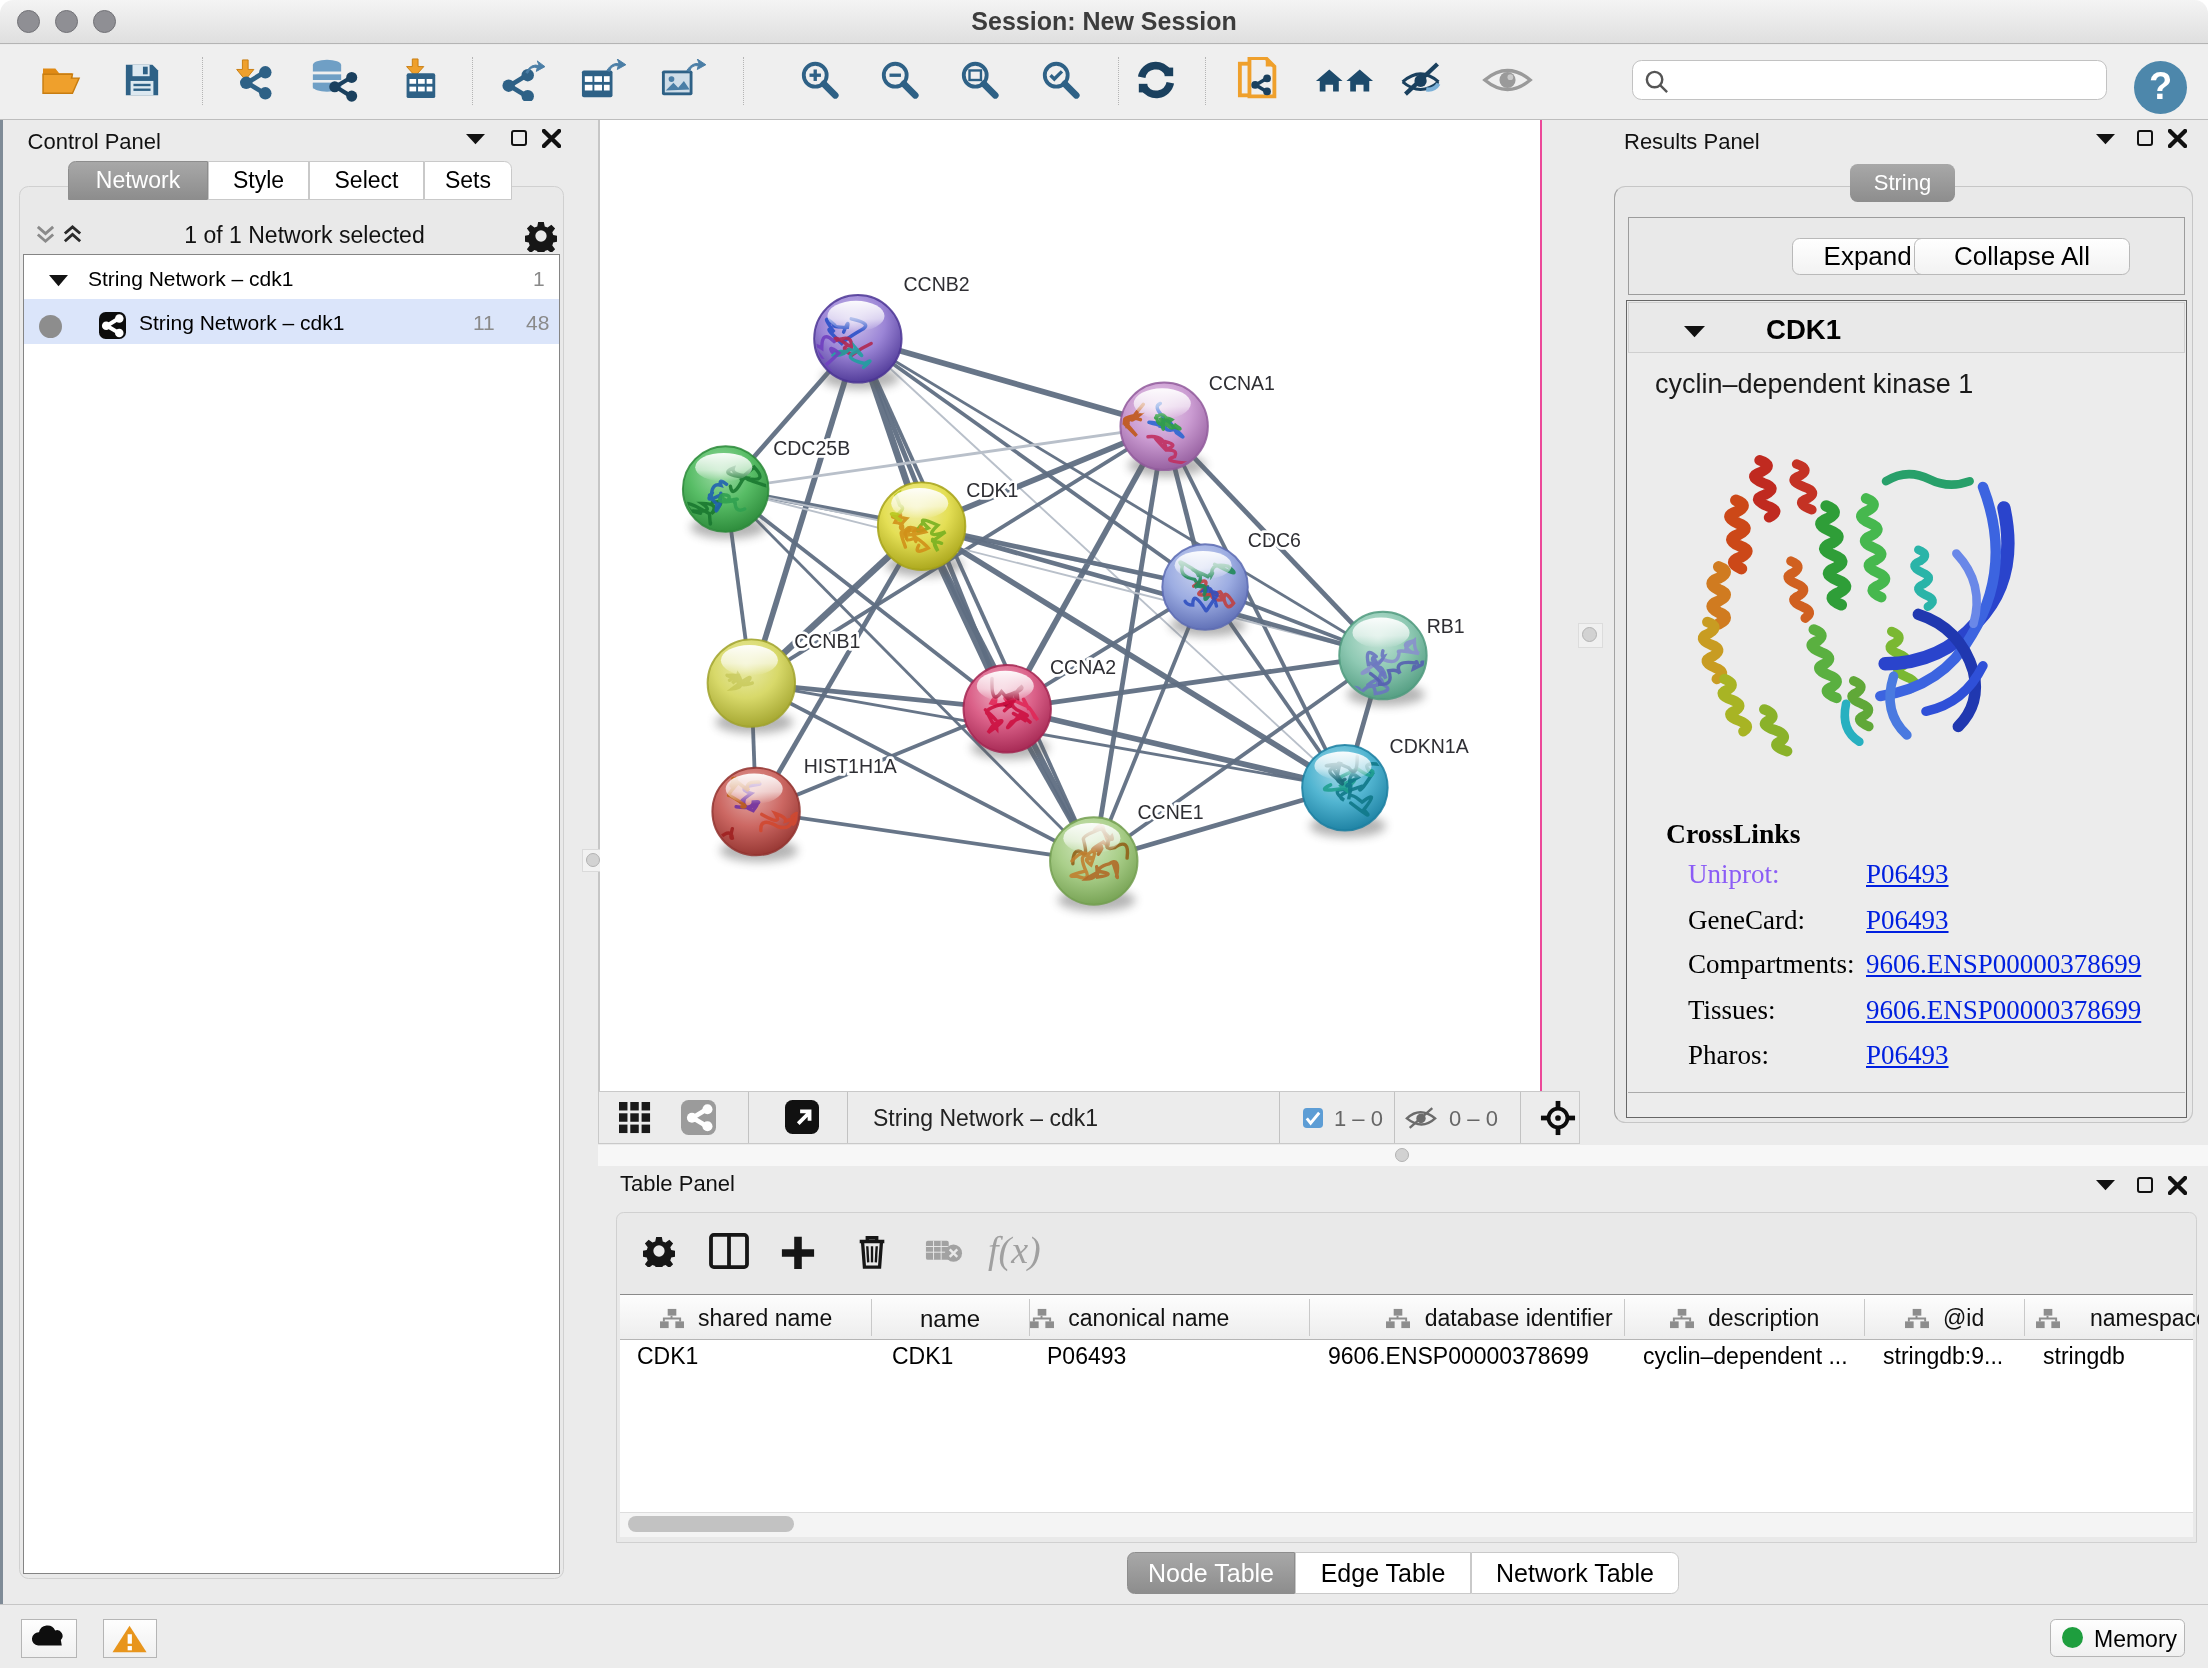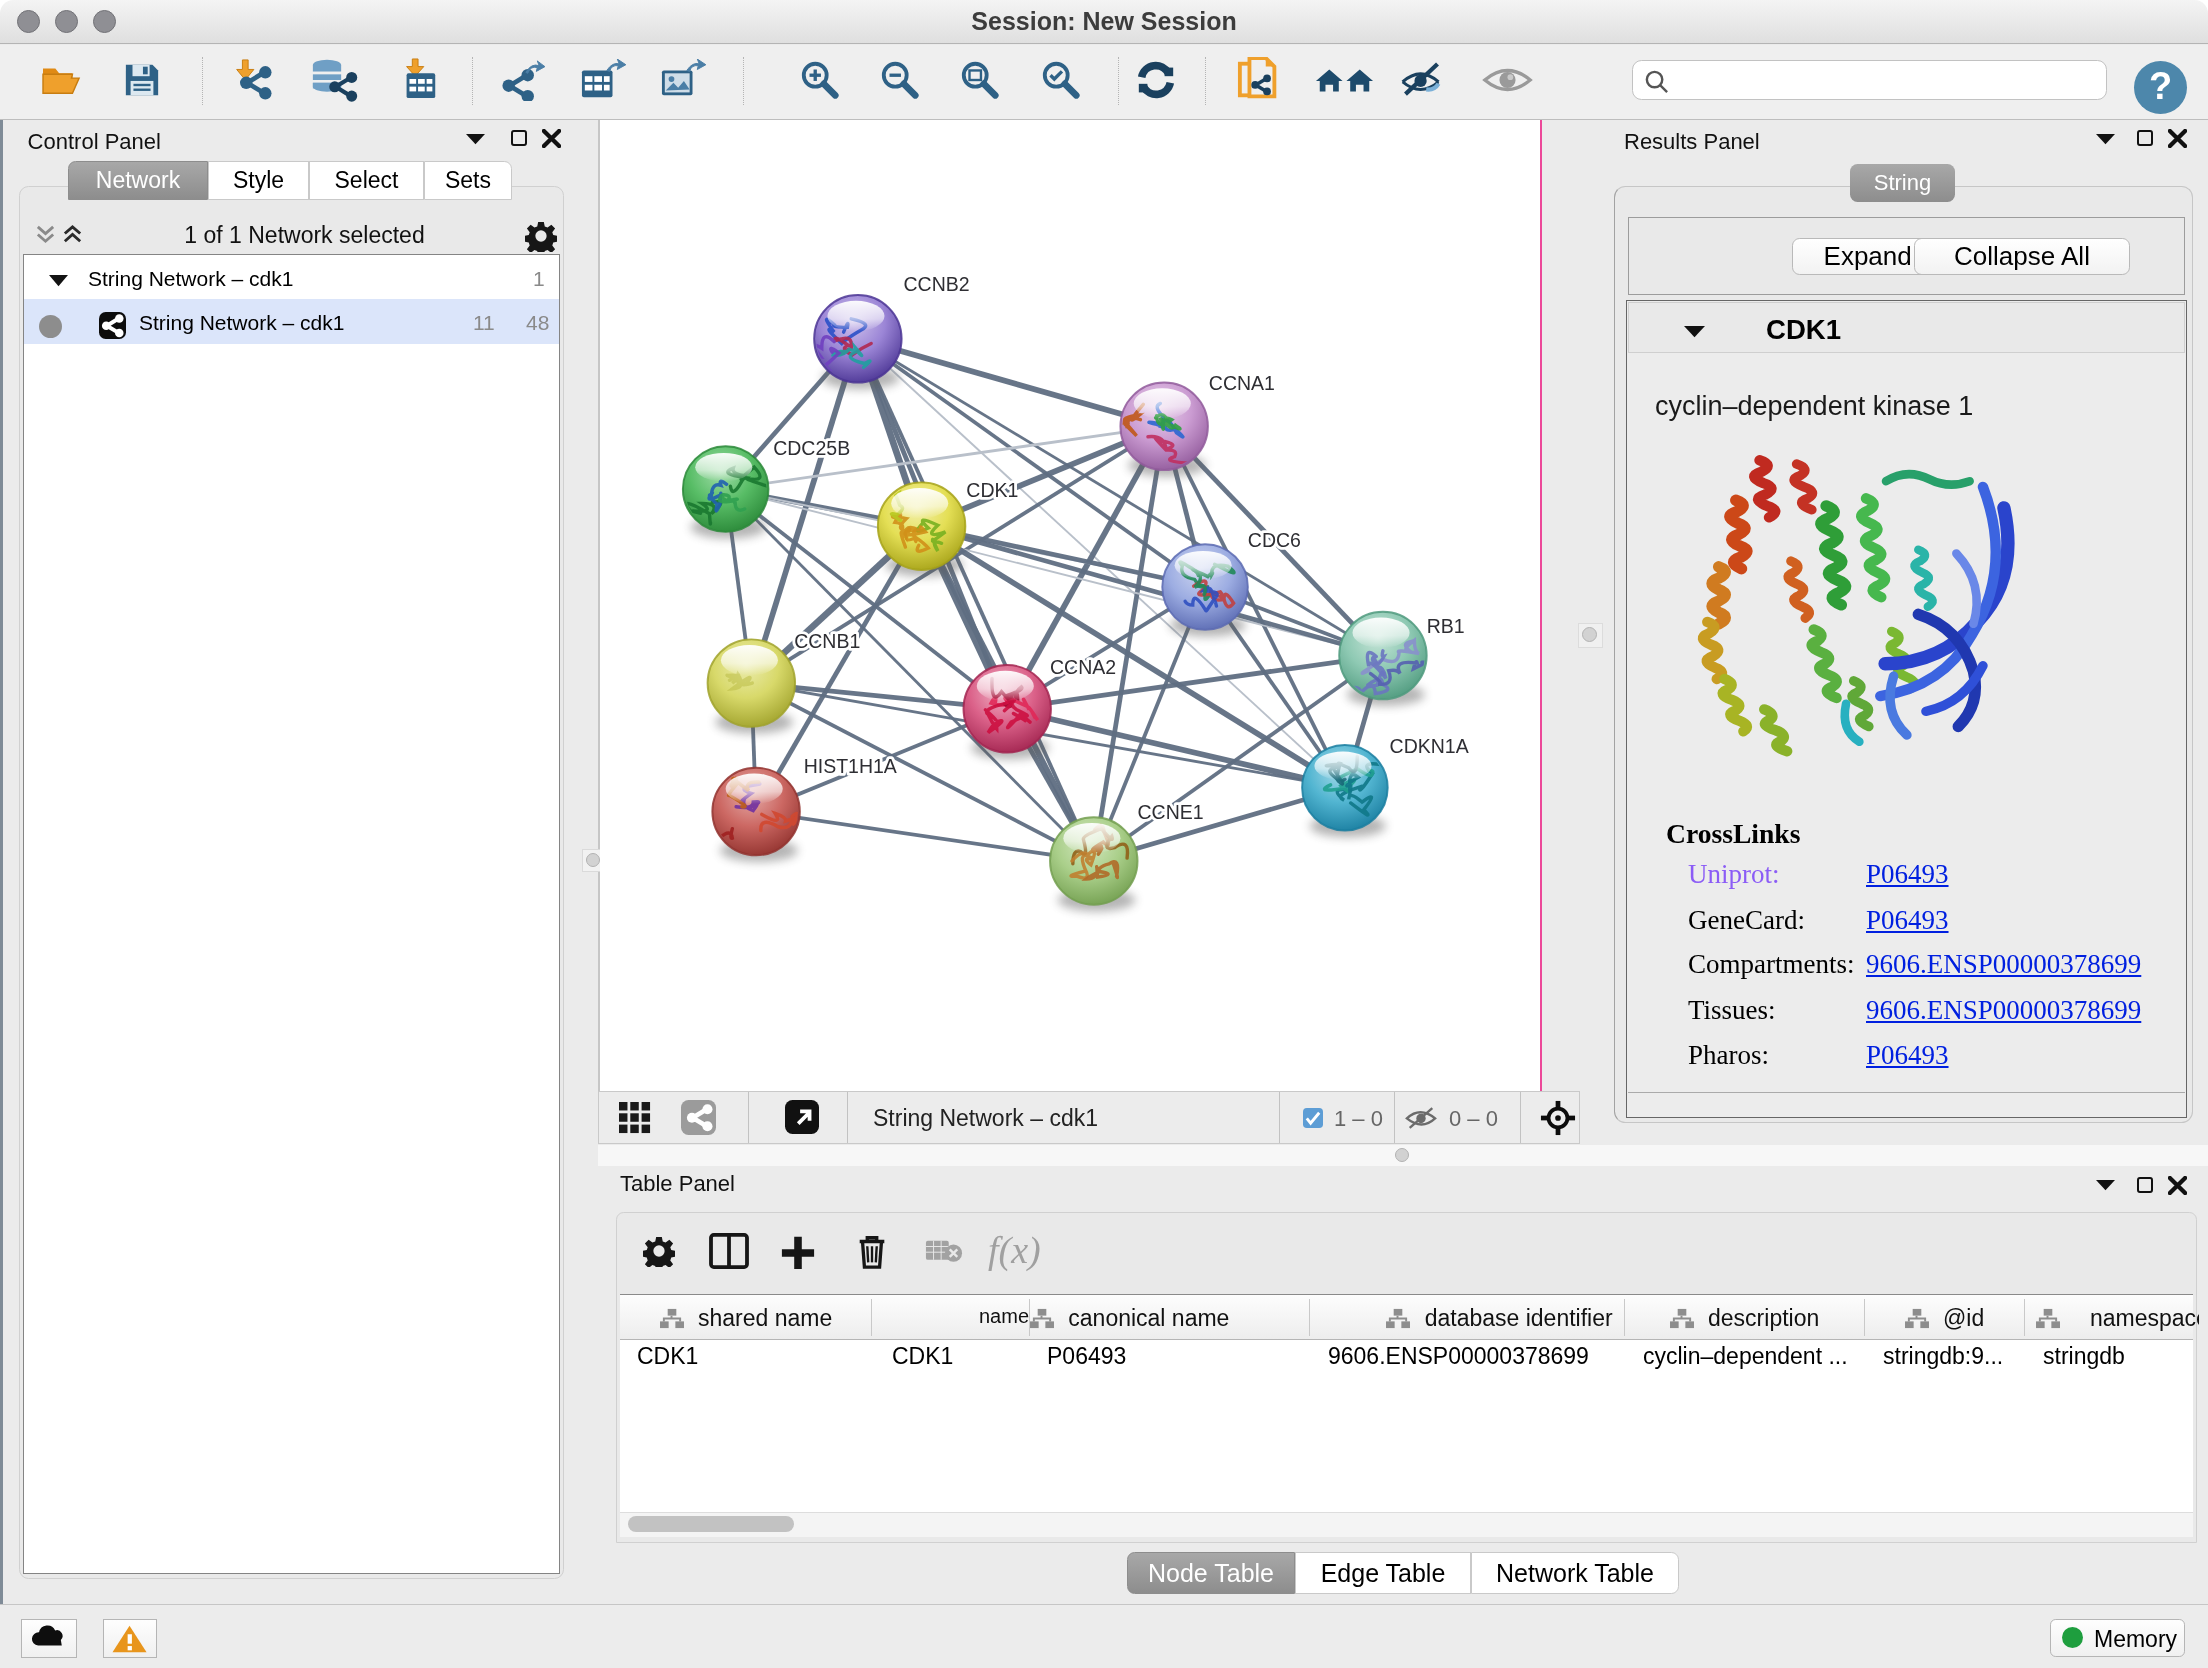--- a/index.html
+++ b/index.html
@@ -553,21 +553,21 @@
 <div class="abs" style="left:1850px;top:164px;width:105px;height:38px;background:linear-gradient(#a8a8a8,#8d8d8d);border-radius:7.6px;color:#fff;font-size:22px;text-align:center;line-height:38px">String</div>
 <div class="abs" style="left:1628px;top:217px;width:557px;height:78px;border:1.9px solid #9c9c9c;background:#e9e9e9"></div>
 <div class="btn" style="left:1792px;top:238px;width:186px;height:37px;line-height:35px">Expand All</div>
 <div class="btn" style="left:1914px;top:238px;width:216px;height:37px;line-height:35px">Collapse All</div>
 <div class="abs" style="left:1626px;top:300px;width:561px;height:818px;border:1px solid #666;background:#ececec"></div>
 <div class="abs" style="left:1628px;top:302px;width:557px;height:51px;background:#e9e9e9;border:1px solid #cfcfcf"></div>
 <svg class="abs" style="left:1683px;top:324px" width="23" height="14.3" viewBox="0 0 24 15">
     <path d="M1 2 h22 l-11 12z" fill="#111"></path>
   </svg>
 <div class="abs" style="left:1766px;top:314px;font-size:27.6px;font-weight:bold;color:#000">CDK1</div>
-<div class="abs" style="left:1655px;top:391px;font-size:27px;color:#1a1a1a">cyclin–dependent kinase 1</div>
+<div class="abs" style="left:1655px;top:369px;font-size:27px;color:#1a1a1a">cyclin–dependent kinase 1</div>
 <svg class="abs" style="left:1669px;top:447px" width="376" height="328" viewBox="0 0 395 345">
 <g fill="none" stroke-linecap="round">
 <path d="M95 14 q16 5 2 12 q-16 5 2 12 q16 5 2 12 q-16 5 2 12 q16 5 2 12" stroke="#c02a20" stroke-width="11"></path>
 <path d="M134 18 q15 5 4 12 q-15 5 4 12 q15 5 4 12 q-15 5 4 12" stroke="#c43224" stroke-width="10"></path>
 <path d="M70 56 q15 5 1 12 q-15 5 1 12 q15 5 1 12 q-15 5 1 12 q15 5 1 12 q-15 5 1 12" stroke="#cc4818" stroke-width="12"></path>
 <path d="M52 126 q14 5 0 12 q-14 5 0 12 q14 5 0 12 q-14 5 0 12 q14 5 0 12" stroke="#d07b20" stroke-width="12"></path>
 <path d="M40 184 q14 5 2 12 q-14 5 2 12 q14 5 2 12 q-14 5 2 12 q14 5 2 12" stroke="#c89c22" stroke-width="11"></path>
 <path d="M58 244 q13 5 4 11 q-13 5 4 11 q13 5 4 11 q-13 5 4 11 q13 5 4 11" stroke="#a8b424" stroke-width="11"></path>
 <path d="M100 276 q13 5 6 11 q-13 5 6 11 q13 5 6 11 q-13 5 6 11" stroke="#8ab22a" stroke-width="11"></path>
 <path d="M128 120 q13 5 3 12 q-13 5 3 12 q13 5 3 12 q-13 5 3 12 q13 5 3 12" stroke="#d06020" stroke-width="10"></path>
@@ -646,21 +646,21 @@
 <div class="vdiv" style="left:871px;top:1299px;height:37px;background:#c9c9c9"></div>
 <div class="abs" style="left:620px;top:1305px;width:251px;text-align:center;font-size:23px;color:#111;white-space:nowrap"><span style="display:inline-block;vertical-align:-3.8px;margin-right:13.3px"><svg width="26" height="23" viewBox="0 0 27 24">
         <g fill="#8d8d8d">
           <rect x="9" y="2" width="9" height="7"></rect>
           <rect x="1" y="15" width="9" height="7"></rect>
           <rect x="17" y="15" width="9" height="7"></rect>
         </g>
         <path d="M13 9 v3 M5 15 v-3 h17 v3" stroke="#8d8d8d" stroke-width="2" fill="none"></path>
       </svg></span>shared name</div>
 <div class="vdiv" style="left:1029px;top:1299px;height:37px;background:#c9c9c9"></div>
-<div class="abs" style="left:871px;top:1305px;width:158px;text-align:right;font-size:20px;color:#111;white-space:nowrap">name</div>
+<div class="abs" style="left:871px;top:1305px;width:158px;text-align:center;font-size:24px;color:#111;white-space:nowrap">name</div>
 <div class="vdiv" style="left:1309px;top:1299px;height:37px;background:#c9c9c9"></div>
 <div class="abs" style="left:1029px;top:1305px;width:280px;text-align:left;font-size:23px;color:#111;white-space:nowrap"><span style="display:inline-block;vertical-align:-3.8px;margin-right:13.3px"><svg width="26" height="23" viewBox="0 0 27 24">
         <g fill="#8d8d8d">
           <rect x="9" y="2" width="9" height="7"></rect>
           <rect x="1" y="15" width="9" height="7"></rect>
           <rect x="17" y="15" width="9" height="7"></rect>
         </g>
         <path d="M13 9 v3 M5 15 v-3 h17 v3" stroke="#8d8d8d" stroke-width="2" fill="none"></path>
       </svg></span>canonical name</div>
 <div class="vdiv" style="left:1624px;top:1299px;height:37px;background:#c9c9c9"></div>

